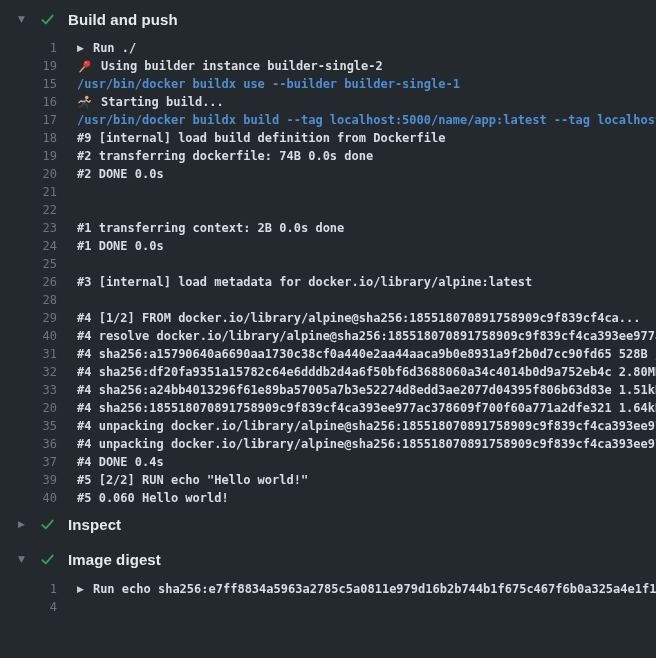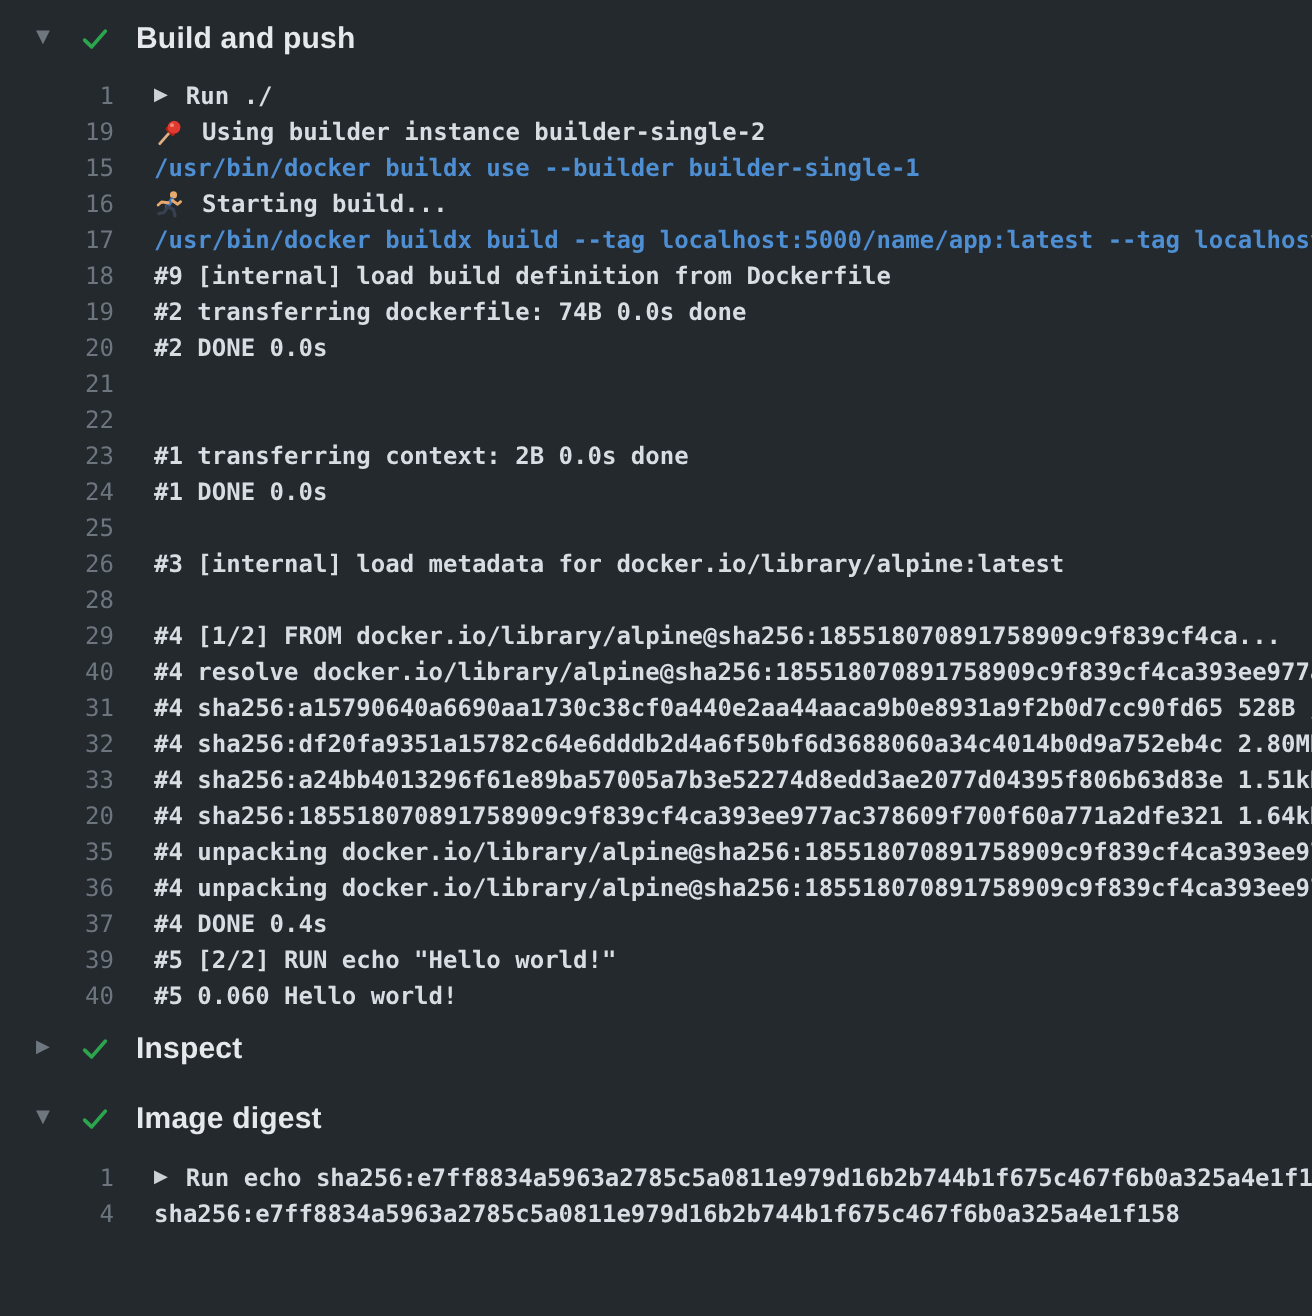--- a/index.html
+++ b/index.html
@@ -108,14 +108,14 @@
 
 <div class="section-hdr hdr-digest">
   <span class="chev">▼</span>
   <svg class="check" viewBox="0 0 16 16">
     <path d="M2.5 8.6 L6.2 12.2 L13.5 3.8" fill="none" stroke="#2da44e" stroke-width="2" stroke-linecap="round" stroke-linejoin="round"></path>
   </svg>
   <span class="hdr-title">Image digest</span>
 </div>
 <div class="lines lines-digest">
     <div class="row"><span class="num">1</span><span class="ct cmdhdr"><span class="ptog">▶</span><span>Run echo sha256:e7ff8834a5963a2785c5a0811e979d16b2b744b1f675c467f6b0a325a4e1f158</span></span></div>
-    <div class="row"><span class="num">4</span><span class="ct"><span>sha256:e7ff8834a5963a2785c5a0811e979d16b2b744b1f675c467f6b0a325a4e1f158</span></span></div>
+    <div class="row"><span class="num">4</span></div>
   </div>
 
 </body></html>

